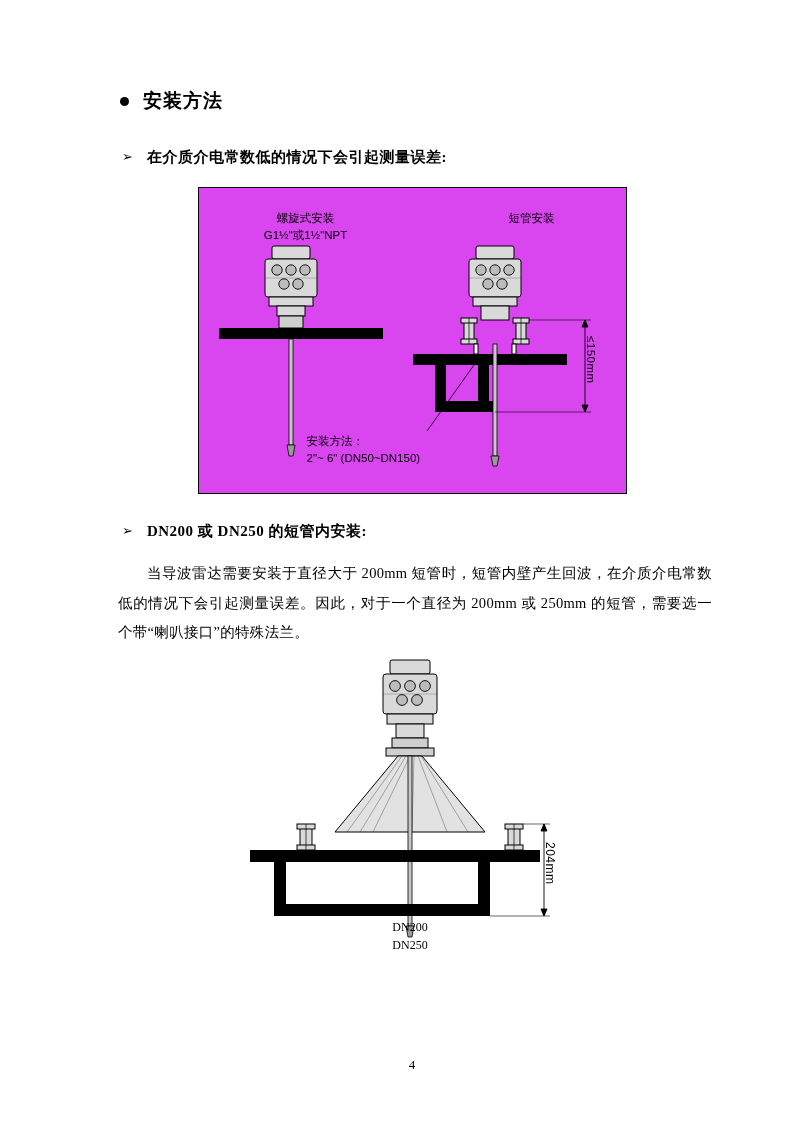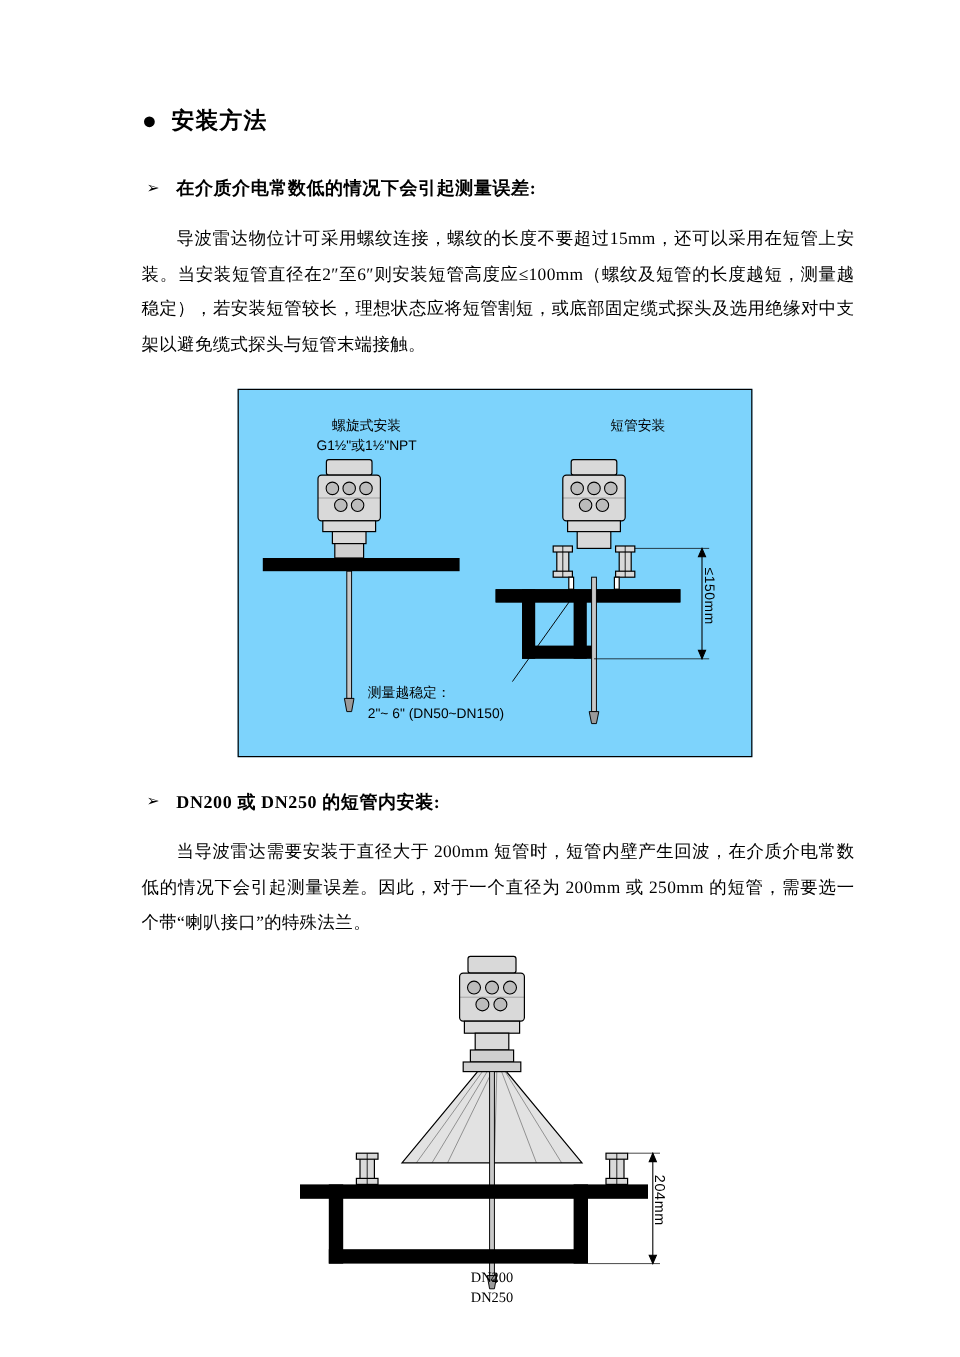--- a/index.html
+++ b/index.html
@@ -75,21 +75,21 @@
   .fig1-wrap {
     margin: 20px 0 0 0;
     display: flex;
     justify-content: center;
   }
   .fig1 {
     width: 427px;
     height: 305px;
     border: 1px solid #000;
     position: relative;
-    background: #7dd3fc;
+    background: #d946ef;
   }
   .fig1-label {
     position: absolute;
     font-size: 11.5px;
     font-family: "Liberation Sans", sans-serif;
     text-align: center;
     line-height: 1.45;
     white-space: pre;
   }
 
@@ -132,21 +132,20 @@
   <div class="h1-row">
     <span class="bullet-dot"></span>
     <span class="h1-text">安装方法</span>
   </div>
 
   <div class="h2-row">
     <span class="arrow-glyph">➢</span>
     <span class="h2-text">在介质介电常数低的情况下会引起测量误差:</span>
   </div>
 
-  <div class="para">导波雷达物位计可采用螺纹连接，螺纹的长度不要超过15mm，还可以采用在短管上安装。当安装短管直径在2″至6″则安装短管高度应≤100mm（螺纹及短管的长度越短，测量越稳定），若安装短管较长，理想状态应将短管割短，或底部固定缆式探头及选用绝缘对中支架以避免缆式探头与短管末端接触。</div>
 
   <div class="fig1-wrap">
     <div class="fig1">
 
       <svg width="427" height="305" viewBox="0 0 427 305" style="position:absolute;left:0;top:0;">
 
         <g stroke="#000" stroke-width="1" fill="#d9d9d9">
           <rect x="73" y="58" width="38" height="13" rx="2"></rect>
           <rect x="66" y="71" width="52" height="38" rx="3"></rect>
           <rect x="70" y="109" width="44" height="9"></rect>
@@ -231,21 +230,21 @@
           <line x1="280" y1="170" x2="228" y2="243"></line>
         </g>
       </svg>
 
       <div class="fig1-label" style="left:32px; top:22px; width:150px;"><span>螺旋式安装</span><br><span>G1½"或1½"NPT</span></div>
 
       <div class="fig1-label" style="left:236px; top:22px; width:120px;text-align:right;"><span>短管安装</span></div>
 
       <div class="fig1-label" style="left:384px; top:148px; width:16px; writing-mode:vertical-rl; text-orientation:mixed; letter-spacing:0.5px;"><span>≤150mm</span></div>
 
-      <div class="fig1-label" style="left:108px; top:245px; width:180px; text-align:left;"><span>测量越稳定：</span><br><span>2"~ 6" (DN50~DN150)</span></div>
+      <div class="fig1-label" style="left:108px; top:245px; width:180px; text-align:left;"><span>安装方法：</span><br><span>2"~ 6" (DN50~DN150)</span></div>
 
     </div>
   </div>
 
   <div class="h2-row" style="margin-top:28px;">
     <span class="arrow-glyph">➢</span>
     <span class="h2-text">DN200 或 DN250 的短管内安装:</span>
   </div>
 
   <div class="para">当导波雷达需要安装于直径大于 200mm 短管时，短管内壁产生回波，在介质介电常数低的情况下会引起测量误差。因此，对于一个直径为 200mm 或 250mm 的短管，需要选一个带“喇叭接口”的特殊法兰。</div>

